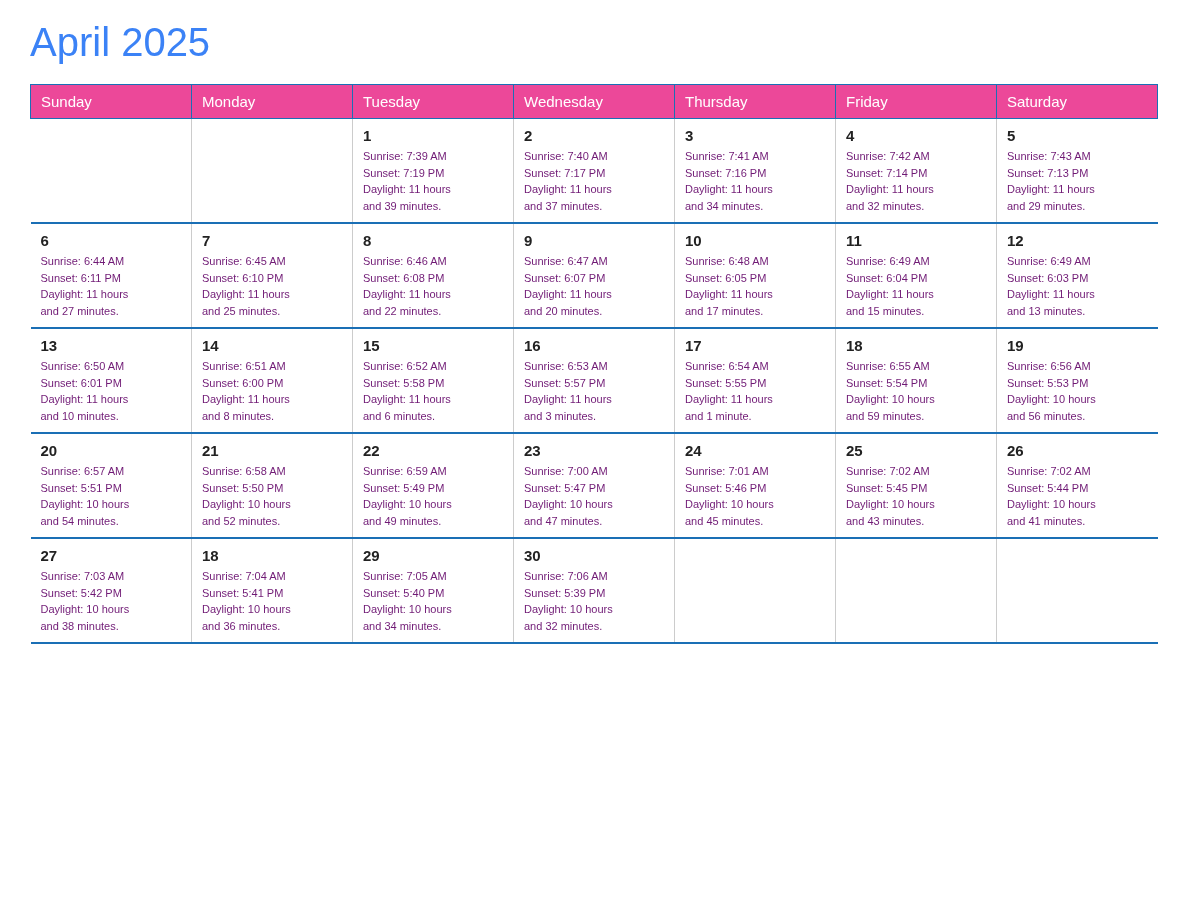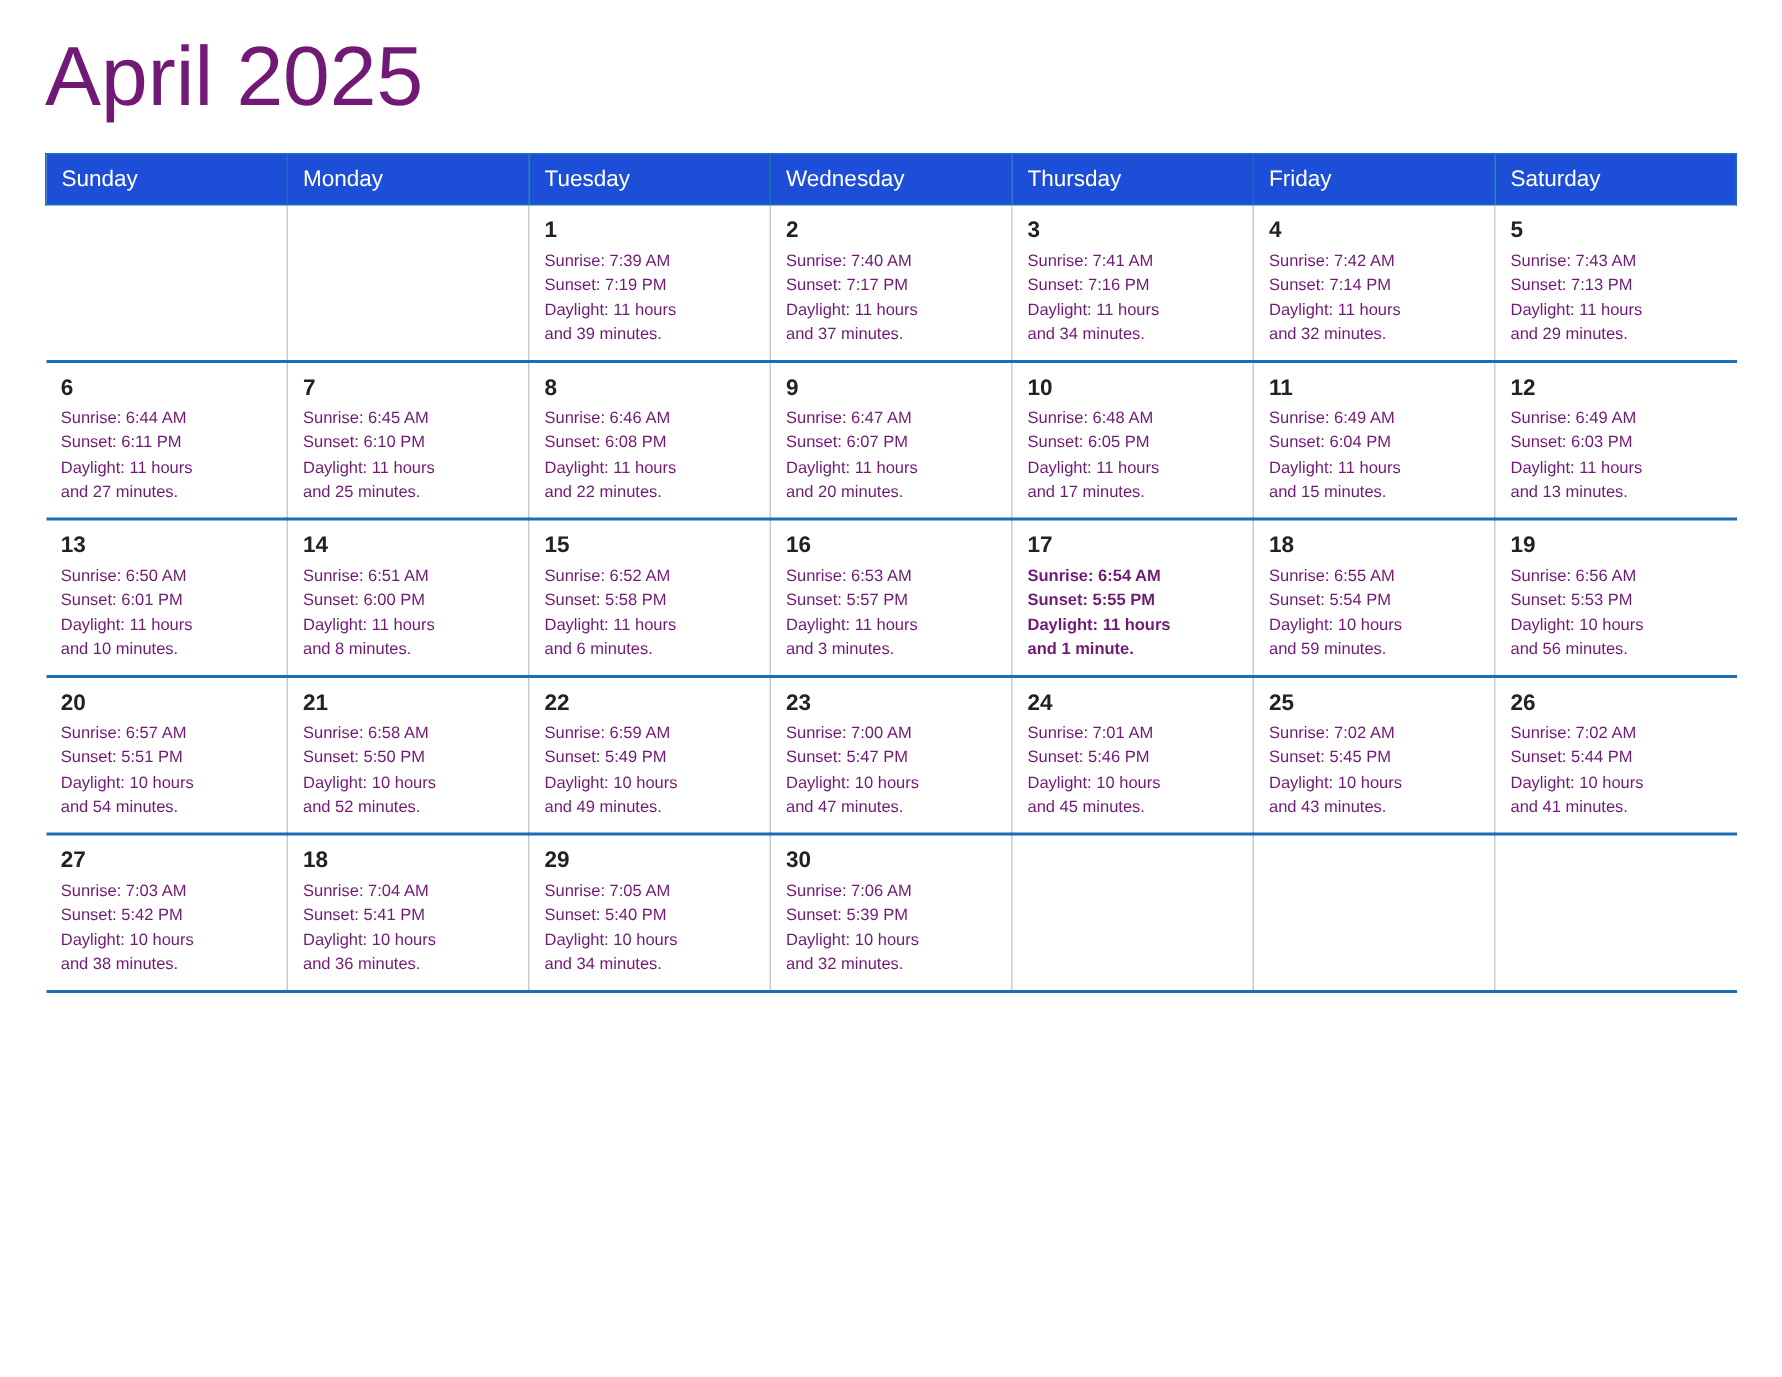--- a/index.html
+++ b/index.html
@@ -43,36 +43,36 @@
     .logo-blue {
       font-size: 28px;
       font-weight: bold;
       color: #1a6fb5;
       margin-left: 2px;
     }
     .title-block {
       text-align: right;
     }
     .month-title {
-      font-size: 56px;
+      font-size: 40px;
       font-weight: normal;
-      color: #701a75;
+      color: #3b82f6;
       line-height: 1.1;
     }
     .location-title {
       font-size: 20px;
       color: #444;
       margin-top: 4px;
     }
     table {
       width: 100%;
       border-collapse: collapse;
     }
     thead tr {
-      background-color: #1d4ed8;
+      background-color: #ec4899;
     }
     thead th {
       color: #fff;
       font-size: 15px;
       font-weight: normal;
       padding: 8px 10px;
       text-align: left;
       border: 1px solid #1a6fb5;
     }
     tbody tr {
@@ -238,21 +238,21 @@
         </td>
         <td>
           <div class="day-number">16</div>
           <div class="day-info" style="white-space: pre-line;">Sunrise: 6:53 AM
 Sunset: 5:57 PM
 Daylight: 11 hours
 and 3 minutes.</div>
         </td>
         <td>
           <div class="day-number">17</div>
-          <div class="day-info" style="white-space: pre-line; font-weight: bold;">Sunrise: 6:54 AM
+          <div class="day-info" style="white-space: pre-line;">Sunrise: 6:54 AM
 Sunset: 5:55 PM
 Daylight: 11 hours
 and 1 minute.</div>
         </td>
         <td>
           <div class="day-number">18</div>
           <div class="day-info" style="white-space: pre-line;">Sunrise: 6:55 AM
 Sunset: 5:54 PM
 Daylight: 10 hours
 and 59 minutes.</div>

